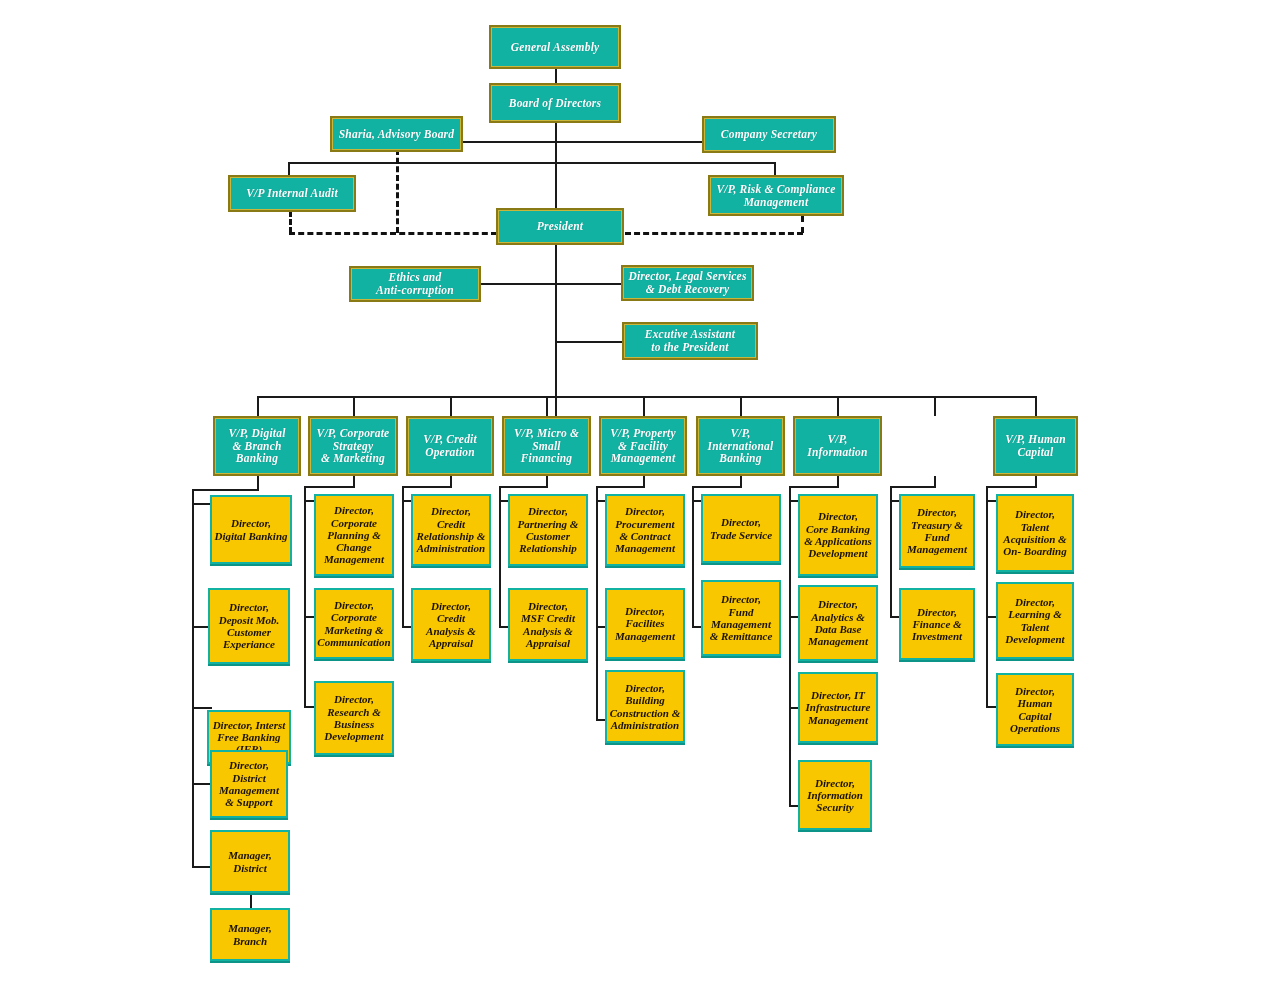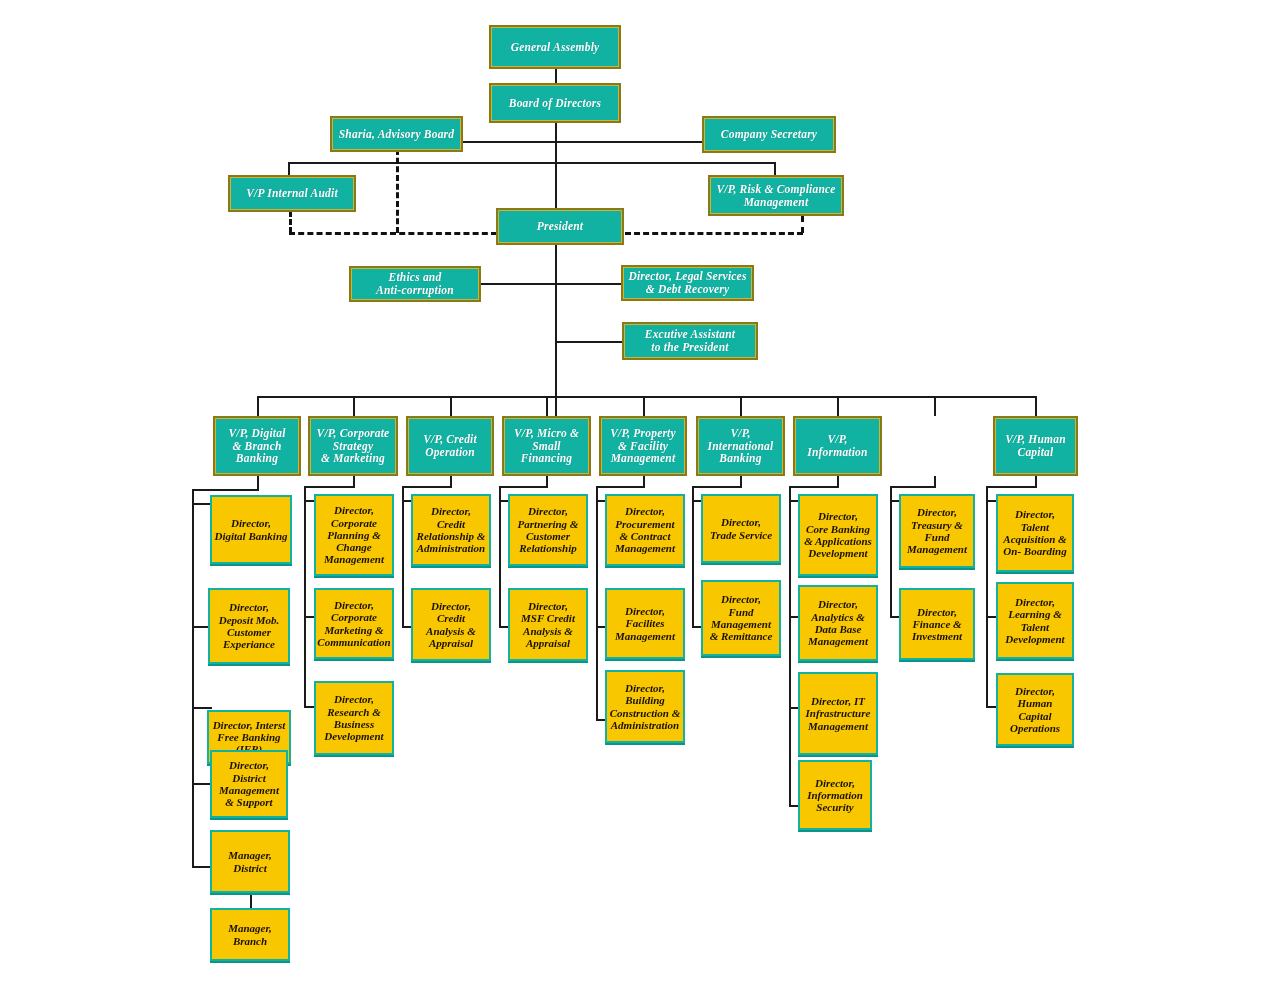--- a/index.html
+++ b/index.html
@@ -373,21 +373,21 @@
 Core Banking
 &amp; Applications
 Development</span>
   </div>
   <div class="node gold" style="left:798px;top:585px;width:80px;height:76px;">
     <span class="lbl">Director,
 Analytics &amp;
 Data Base
 Management</span>
   </div>
-  <div class="node gold" style="left:798px;top:672px;width:80px;height:83px;justify-content:flex-end;">
+  <div class="node gold" style="left:798px;top:672px;width:80px;height:71px;justify-content:flex-end;">
     <span class="lbl">Director, IT
 Infrastructure
 Management</span>
   </div>
   <div class="node gold" style="left:798px;top:760px;width:74px;height:70px;">
     <span class="lbl">Director,
 Information
 Security</span>
   </div>
 

